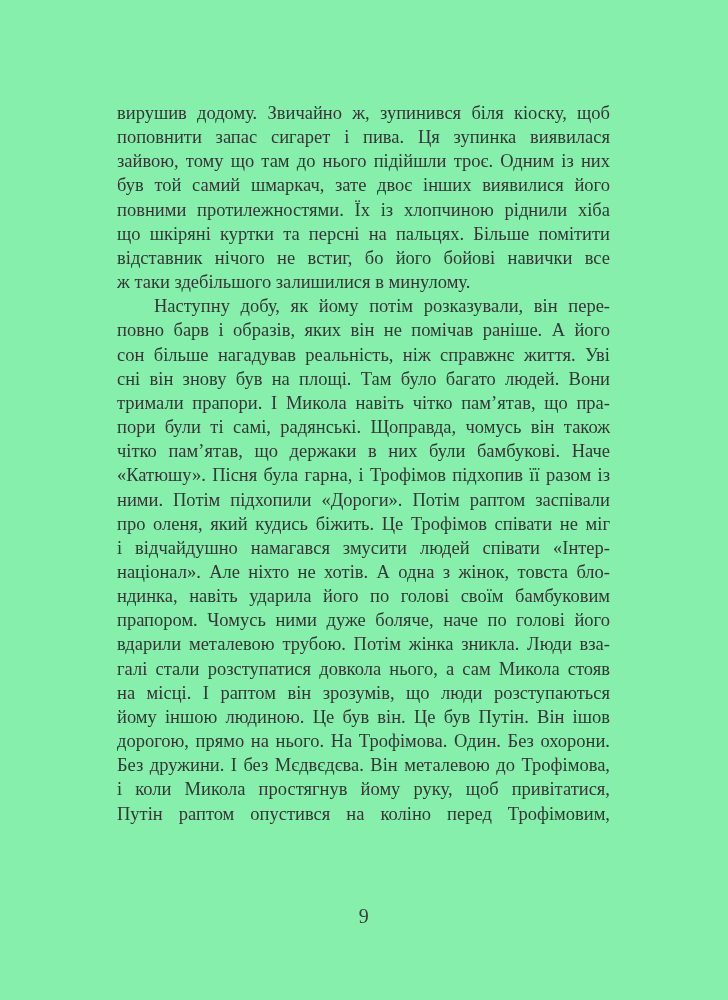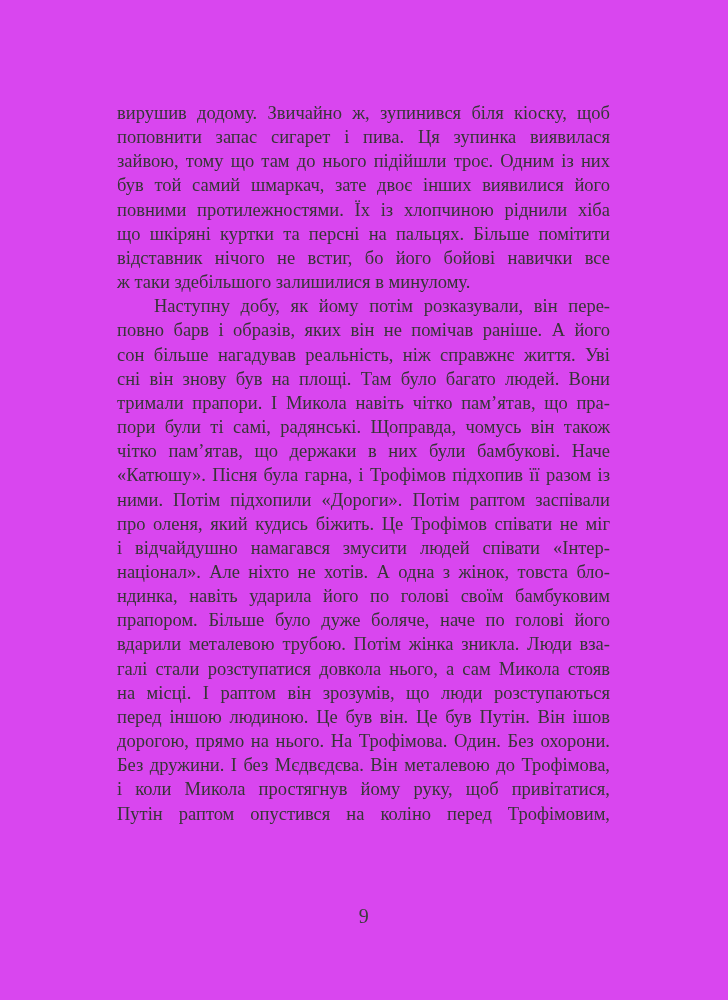--- a/index.html
+++ b/index.html
@@ -4,21 +4,21 @@
 <style>
   html, body {
     margin: 0;
     padding: 0;
     background: #fdfdfd;
   }
   .page {
     position: relative;
     width: 728px;
     height: 1000px;
-    background: #d946ef;
+    background: #86efac;
     overflow: hidden;
     font-family: "Liberation Serif", "DejaVu Serif", serif;
     color: #363636;
   }
   .text-block {
     position: absolute;
     left: 117px;
     top: 101px;
     width: 493px;
     font-size: 18.5px;
@@ -74,25 +74,25 @@
       <div class="ln">сні він знову був на площі. Там було багато людей. Вони</div>
       <div class="ln">тримали прапори. І Микола навіть чітко пам’ятав, що пра-</div>
       <div class="ln">пори були ті самі, радянські. Щоправда, чомусь він також</div>
       <div class="ln">чітко пам’ятав, що держаки в них були бамбукові. Наче</div>
       <div class="ln">«Катюшу». Пісня була гарна, і Трофімов підхопив її разом із</div>
       <div class="ln">ними. Потім підхопили «Дороги». Потім раптом заспівали</div>
       <div class="ln">про оленя, який кудись біжить. Це Трофімов співати не міг</div>
       <div class="ln">і відчайдушно намагався змусити людей співати «Інтер-</div>
       <div class="ln">націонал». Але ніхто не хотів. А одна з жінок, товста бло-</div>
       <div class="ln">ндинка, навіть ударила його по голові своїм бамбуковим</div>
-      <div class="ln">прапором. Більше було дуже боляче, наче по голові його</div>
+      <div class="ln">прапором. Чомусь ними дуже боляче, наче по голові його</div>
       <div class="ln">вдарили металевою трубою. Потім жінка зникла. Люди вза-</div>
       <div class="ln">галі стали розступатися довкола нього, а сам Микола стояв</div>
       <div class="ln">на місці. І раптом він зрозумів, що люди розступаються</div>
-      <div class="ln">перед іншою людиною. Це був він. Це був Путін. Він ішов</div>
+      <div class="ln">йому іншою людиною. Це був він. Це був Путін. Він ішов</div>
       <div class="ln">дорогою, прямо на нього. На Трофімова. Один. Без охорони.</div>
       <div class="ln">Без дружини. І без Мєдвєдєва. Він металевою до Трофімова,</div>
       <div class="ln">і коли Микола простягнув йому руку, щоб привітатися,</div>
       <div class="ln">Путін раптом опустився на коліно перед Трофімовим,</div>
     </div>
 
   </div>
 
   <div class="folio">9</div>
 

